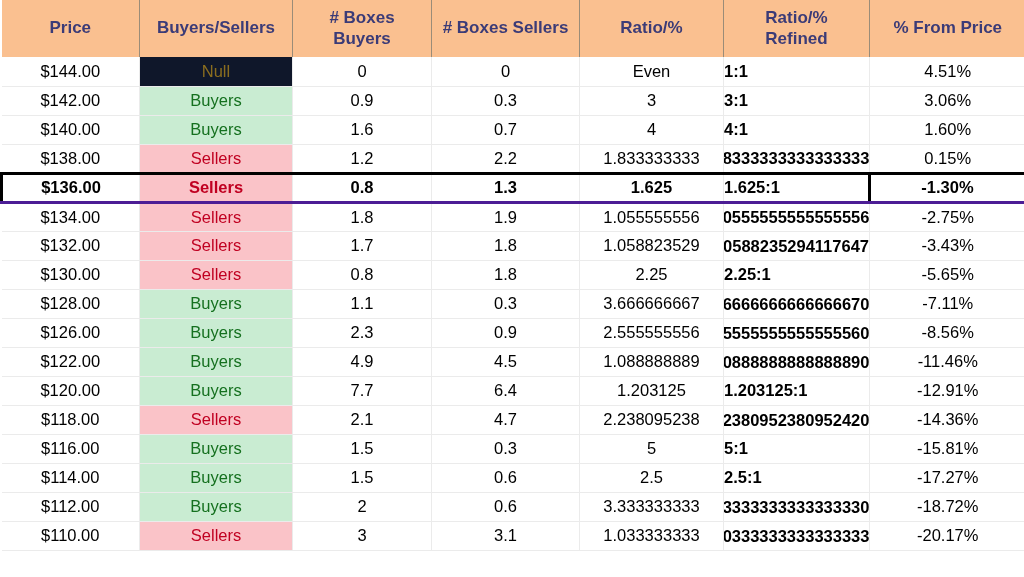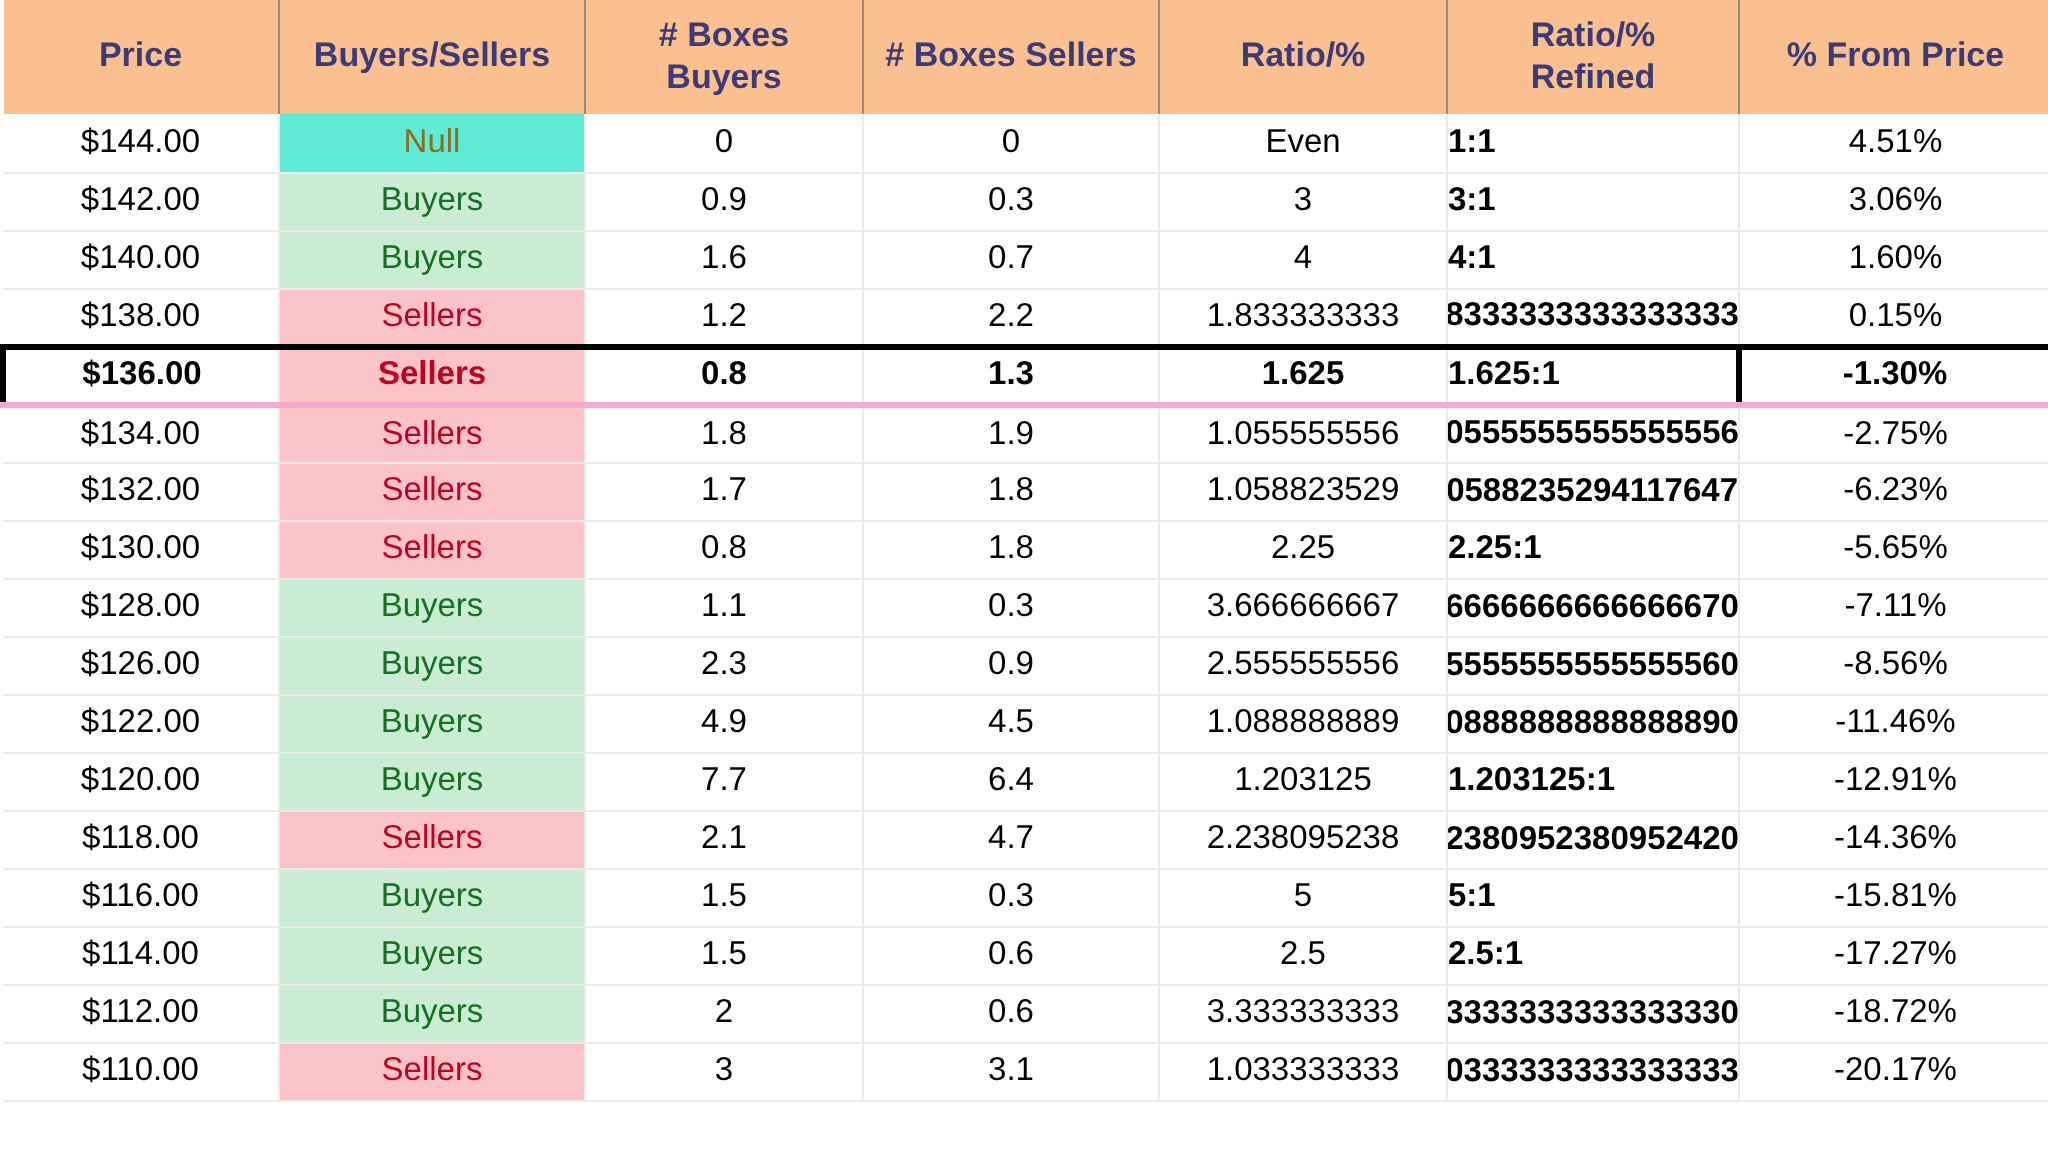--- a/index.html
+++ b/index.html
@@ -69,21 +69,21 @@
   tbody td:last-child { border-right: none; }
   tbody tr:first-child td { border-top: none; }
 
   
   td.sig {
     font-size: 16.5px;
     border-right: 1px solid #ebebeb;
   }
   td.sig-buyers  { background: #c9ecd2; color: #15701f; }
   td.sig-sellers { background: #fac3c8; color: #c00021; margin-top: 15px; }
-  td.sig-null    { background: #5eead4; color: #8a6d1f; text-align: center; }
+  td.sig-null    { background: #0f172a; color: #8a6d1f; text-align: center; }
 
   
   td.refined {
     position: relative;
     overflow: hidden;
   }
   td.refined .val {
     display: block;
     width: 100%;
     text-align: left;
@@ -95,21 +95,21 @@
     top: 50%;
     transform: translate(-50%, -50%);
     white-space: nowrap;
     width: auto;
   }
 
   
   tr.highlight td {
     font-weight: bold;
     border-top: 3px solid #000000;
-    border-bottom: 3px solid #f9a8d4;
+    border-bottom: 3px solid #4c1d95;
   }
   tr.highlight td.sig-sellers { color: #c00021; }
   tr.highlight td.pct-cell {
     border-right: 3px solid #000000;
     border-left: 3px solid #000000;
   }
   tr.highlight td:first-child {
     border-left: 3px solid #000000;
   }
   tr.pre-highlight td { border-bottom: none; }
@@ -210,21 +210,21 @@
         </tr>
         <tr>
           <td>$132.00</td>
           <td class="sig sig-sellers">Sellers</td>
           <td>1.7</td>
           <td>1.8</td>
           <td>1.058823529</td>
           <td class="refined">
             <span class="val long">1.0588235294117647:1</span>
           </td>
-          <td class="pct-cell">-6.23%</td>
+          <td class="pct-cell">-3.43%</td>
         </tr>
         <tr>
           <td>$130.00</td>
           <td class="sig sig-sellers">Sellers</td>
           <td>0.8</td>
           <td>1.8</td>
           <td>2.25</td>
           <td class="refined">
             <span class="val">2.25:1</span>
           </td>

